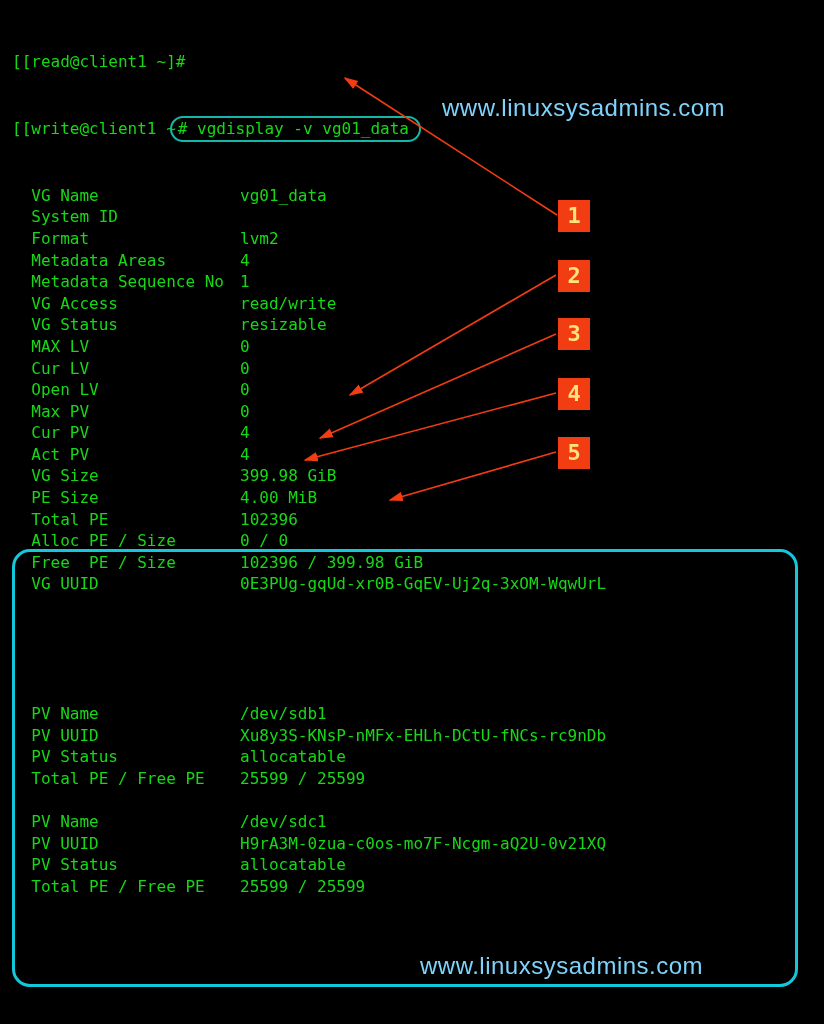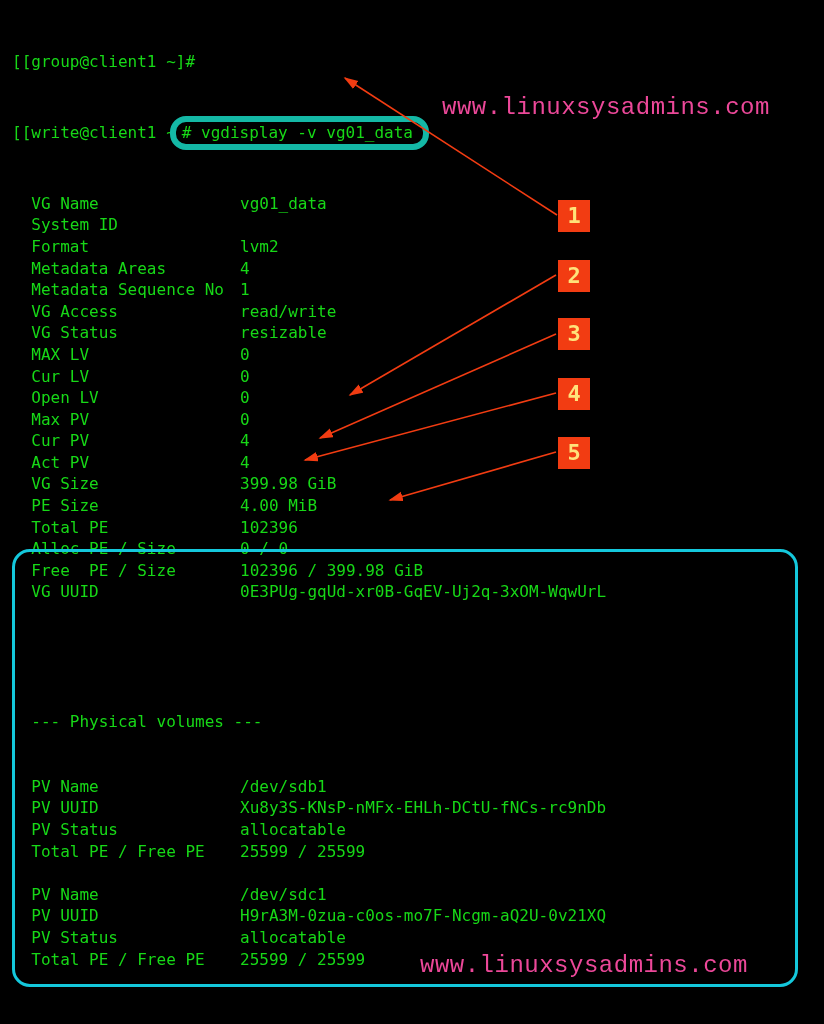--- a/index.html
+++ b/index.html
@@ -1,40 +1,39 @@
 <!DOCTYPE html>
 <html><head>
 <meta charset="utf-8">
 <style>
   html,body{margin:0;padding:0;background:#000;color:#17d817;font-family:"Menlo","Consolas","DejaVu Sans Mono",monospace;font-size:16px;line-height:1.35}
   body{width:824px;height:1024px;position:relative;overflow:hidden;box-sizing:border-box}
   .term{position:absolute;left:0;top:0;right:0;bottom:0;padding:8px 0 8px 0;white-space:pre}
   .prompt{color:#17d817}
-  .cmd-oval{display:inline-block;border:6px solid #14b8a6;border-radius:16px;padding:0 10px 0 6px;margin-left:-6px}
+  .cmd-oval{display:inline-block;border:2px solid #14b8a6;border-radius:16px;padding:0 10px 0 6px;margin-left:-6px}
   .line{padding:0 12px;white-space:pre}
   .row{display:flex;padding:0 12px}
   .k{width:228px;flex:none;white-space:pre}
   .v{white-space:pre}
-  .watermark{position:absolute;font-family:Liberation Mono, monospace;color:#ec4899;font-size:24px;letter-spacing:.5px;pointer-events:none}
+  .watermark{position:absolute;font-family:Liberation Sans, sans-serif;color:#7dd3fc;font-size:24px;letter-spacing:.5px;pointer-events:none}
   .wm1{left:442px;top:92px}
   .wm2{left:420px;top:950px}
   .callouts{position:absolute;left:0;top:0;width:100%;height:100%;pointer-events:none}
   .badge{position:absolute;width:32px;height:32px;background:#f23c12;color:#ffe27a;font-weight:bold;font-size:22px;line-height:32px;text-align:center;font-family:inherit}
   .pvbox{position:absolute;left:12px;top:549px;width:780px;height:432px;border:3px solid #14c8dc;border-radius:18px;pointer-events:none}
   svg.arrows{position:absolute;left:0;top:0;width:824px;height:1024px}
 </style>
 </head>
 <body>
 
 <div class="term">
-  <div class="line"><span class="br">[</span><span class="prompt">[group@client1 ~]</span><span class="hash">#</span></div>
+  <div class="line"><span class="br">[</span><span class="prompt">[read@client1 ~]</span><span class="hash">#</span></div>
   <div class="line"><span class="br">[</span><span class="prompt">[write@client1 ~</span><span class="cmd-oval"><span class="hash"># </span><span>vgdisplay -v vg01_data</span></span></div>
   <div id="vg-rows"><div class="row"><span class="k">  VG Name               </span><span class="v">vg01_data</span></div><div class="row"><span class="k">  System ID             </span><span class="v"></span></div><div class="row"><span class="k">  Format                </span><span class="v">lvm2</span></div><div class="row"><span class="k">  Metadata Areas        </span><span class="v">4</span></div><div class="row"><span class="k">  Metadata Sequence No  </span><span class="v">1</span></div><div class="row"><span class="k">  VG Access             </span><span class="v">read/write</span></div><div class="row"><span class="k">  VG Status             </span><span class="v">resizable</span></div><div class="row"><span class="k">  MAX LV                </span><span class="v">0</span></div><div class="row"><span class="k">  Cur LV                </span><span class="v">0</span></div><div class="row"><span class="k">  Open LV               </span><span class="v">0</span></div><div class="row"><span class="k">  Max PV                </span><span class="v">0</span></div><div class="row"><span class="k">  Cur PV                </span><span class="v">4</span></div><div class="row"><span class="k">  Act PV                </span><span class="v">4</span></div><div class="row"><span class="k">  VG Size               </span><span class="v">399.98 GiB</span></div><div class="row"><span class="k">  PE Size               </span><span class="v">4.00 MiB</span></div><div class="row"><span class="k">  Total PE              </span><span class="v">102396</span></div><div class="row"><span class="k">  Alloc PE / Size       </span><span class="v">0 / 0</span></div><div class="row"><span class="k">  Free  PE / Size       </span><span class="v">102396 / 399.98 GiB</span></div><div class="row"><span class="k">  VG UUID               </span><span class="v">0E3PUg-gqUd-xr0B-GqEV-Uj2q-3xOM-WqwUrL</span></div></div>
   <div class="line">&nbsp;</div>
-  <div class="line">  --- Physical volumes ---</div>
   <div id="pv-rows"><div class="row"><span class="k">  PV Name               </span><span class="v">/dev/sdb1</span></div><div class="row"><span class="k">  PV UUID               </span><span class="v">Xu8y3S-KNsP-nMFx-EHLh-DCtU-fNCs-rc9nDb</span></div><div class="row"><span class="k">  PV Status             </span><span class="v">allocatable</span></div><div class="row"><span class="k">  Total PE / Free PE    </span><span class="v">25599 / 25599</span></div><div class="line">&nbsp;</div><div class="row"><span class="k">  PV Name               </span><span class="v">/dev/sdc1</span></div><div class="row"><span class="k">  PV UUID               </span><span class="v">H9rA3M-0zua-c0os-mo7F-Ncgm-aQ2U-0v21XQ</span></div><div class="row"><span class="k">  PV Status             </span><span class="v">allocatable</span></div><div class="row"><span class="k">  Total PE / Free PE    </span><span class="v">25599 / 25599</span></div></div>
   
 </div>
 
 <div class="watermark wm1">www.linuxsysadmins.com</div>
 <div class="watermark wm2">www.linuxsysadmins.com</div>
 
 <div class="callouts">
   <svg class="arrows">
     <defs>

